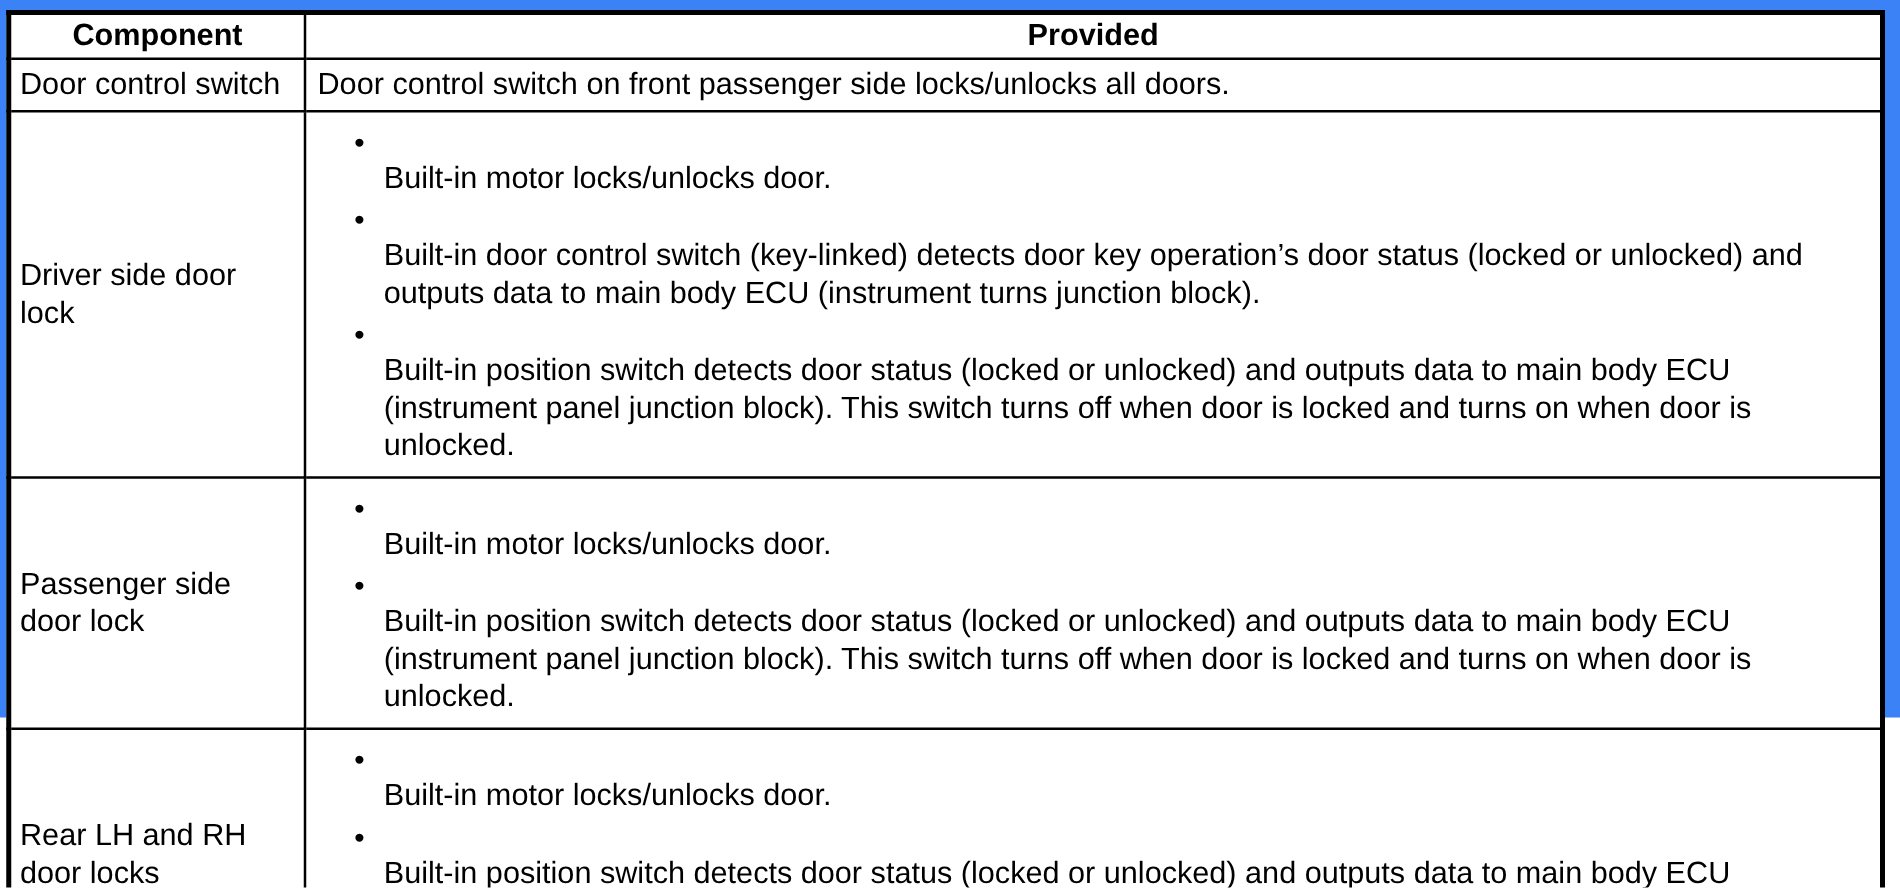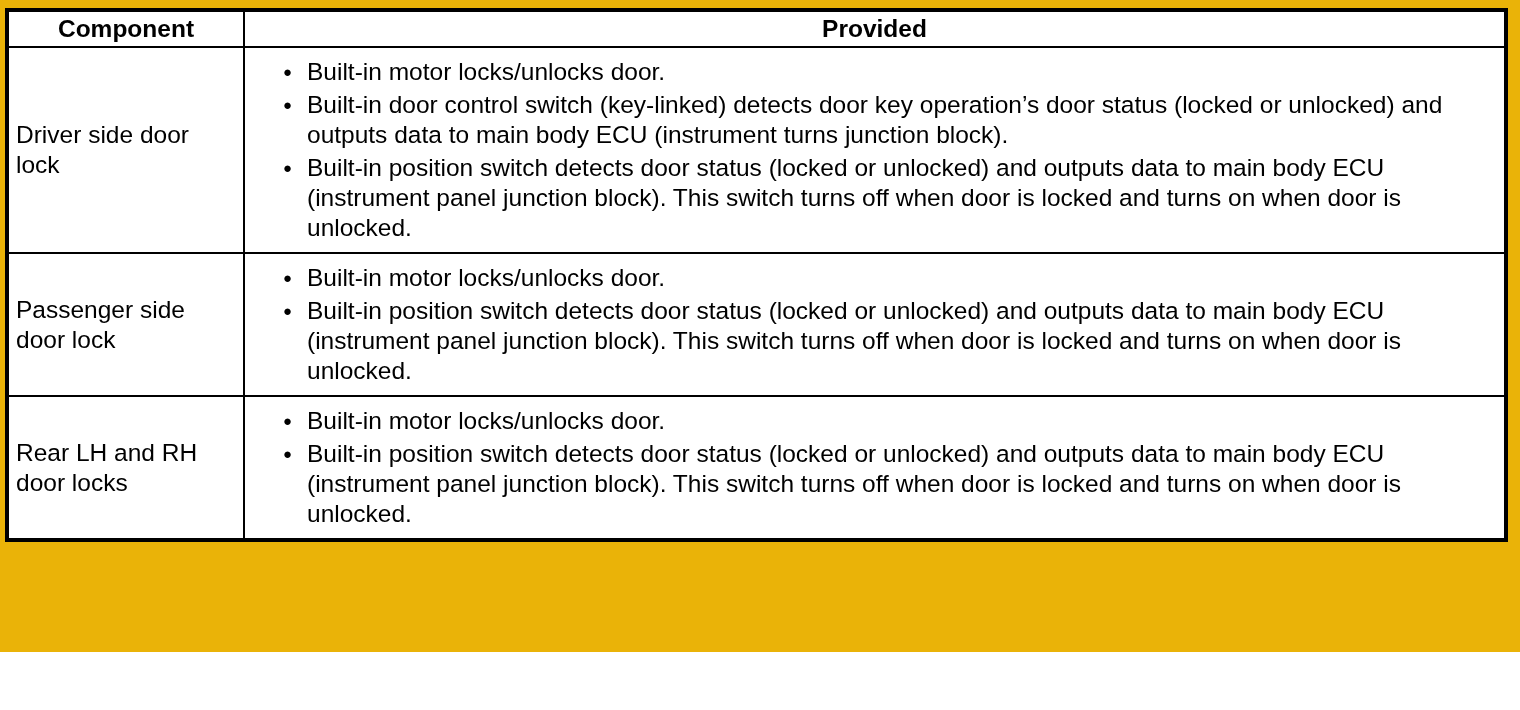--- a/index.html
+++ b/index.html
@@ -6,23 +6,23 @@
   html, body { background: #ffffff; }
   body {
     font-family: "Liberation Sans", sans-serif;
     color: #000000;
     width: 1520px;
     height: 710px;
     overflow: hidden;
   }
   .page {
     width: 1520px;
-    height: 652px;
+    height: 574px;
     padding: 8px 5px;
-    background: #eab308;
+    background: #3b82f6;
   }
   table.components-table {
     border-collapse: collapse;
     width: 1503px;
     table-layout: fixed;
     background: #ffffff;
   }
   table.components-table, 
   table.components-table th,
   table.components-table td {
@@ -72,38 +72,43 @@
   }
   .bullet-glyph {
     flex: 0 0 24px;
     margin-left: 38px;
     font-size: 15px;
     line-height: 30px;
     text-align: left;
   }
   .bullet-text {
     flex: 1 1 auto;
+    margin-top: 29px;
   }
 </style>
 </head>
 <body>
 
 <div class="page">
   <table class="components-table">
     <colgroup>
       <col class="col-component">
       <col>
     </colgroup>
     <thead>
       <tr>
         <th>Component</th>
         <th>Provided</th>
       </tr>
     </thead>
     <tbody>
+      <tr class="row-h2">
+        <td class="component-cell">Door control switch</td>
+        <td class="function-cell">Door control switch on front passenger side locks/unlocks all doors.</td>
+      </tr>
       <tr class="row-h4">
         <td class="component-cell">Driver side door lock</td>
         <td class="function-cell-bullets">
           <ul class="fn-bullets">
             <li>
               <span class="bullet-glyph">●</span>
               <span class="bullet-text">Built-in motor locks/unlocks door.</span>
             </li>
             <li>
               <span class="bullet-glyph">●</span>

